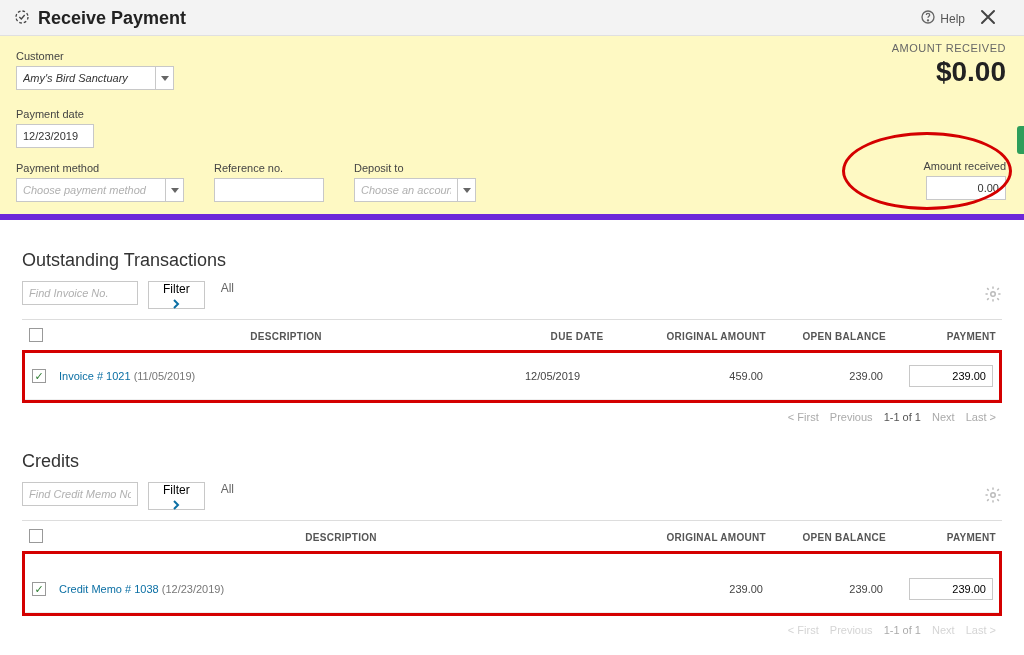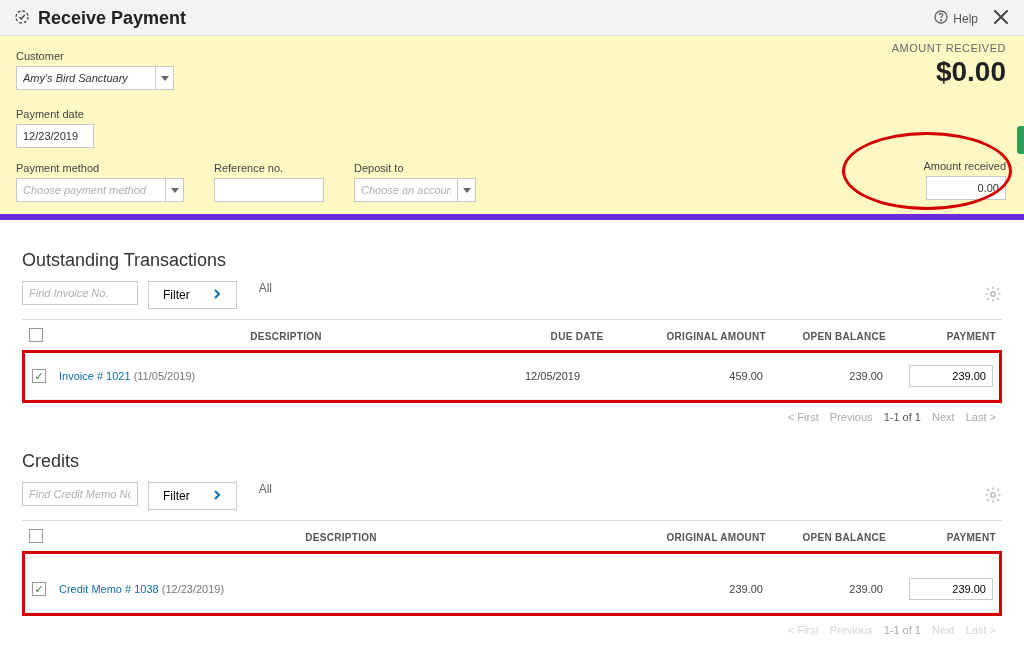--- a/index.html
+++ b/index.html
@@ -8,21 +8,21 @@
     font-family: "Helvetica Neue", Arial, sans-serif;
     font-size: 12px;
     color: #333;
     background: #fff;
     width: 1024px;
   }
   .header {
     display: flex;
     align-items: center;
     justify-content: space-between;
-    padding: 8px 14px 6px 14px;
+    padding: 8px 27px 6px 14px;
     border-bottom: 1px solid #e0e0e0;
     background: #f3f3f3;
   }
   .header-left { display: flex; align-items: center; gap: 8px; }
   .title { font-size: 18px; font-weight: 600; color: #222; }
   .header-right { display: flex; align-items: center; gap: 14px; }
   .help-link { color: #555; font-size: 12px; display:flex; align-items:center; gap:4px; cursor:pointer;}
   .close-x { font-size: 20px; color: #444; cursor: pointer; line-height: 1;}
   .top-panel {
     background: #fef9c3;
@@ -90,23 +90,23 @@
   .section-title { font-size: 18px; font-weight: 400; color: #333; margin: 14px 0 10px; }
   .filter-row { display:flex; align-items:flex-start; gap: 10px; position:relative;}
   .filter-row .text-input { width: 116px; font-style: italic; color:#999;}
   .filter-btn {
     height: 28px;
     border:1px solid #c8c8c8;
     background:#fff;
     padding: 0 14px;
     font-size:12px;
     cursor:pointer;
-    display:flex; align-items:center; gap:22px;
-  }
-  .all-text { color:#666; font-size:12px; margin-left: 12px;}
+    display:flex; align-items:center; gap:2px;flex-direction:column;
+  }
+  .all-text { color:#666; font-size:12px; margin-left: 6px;}
   .gear-right {
     position:absolute;
     right:0;
     top:4px;
     color:#bbb;
     cursor:pointer;
   }
   table.grid {
     width: 100%;
     border-collapse: collapse;

